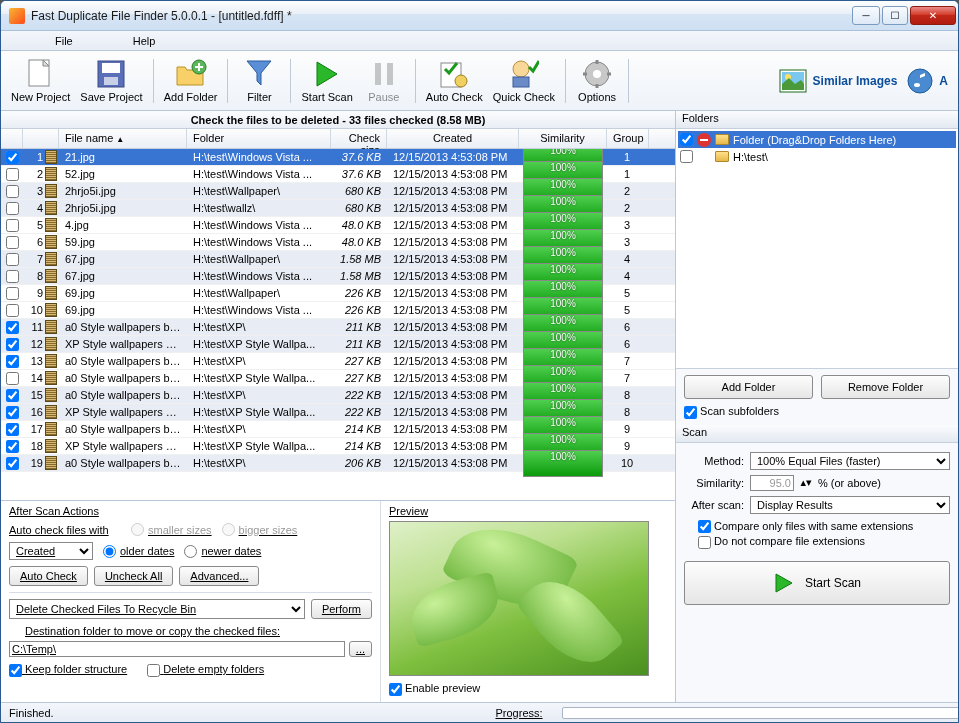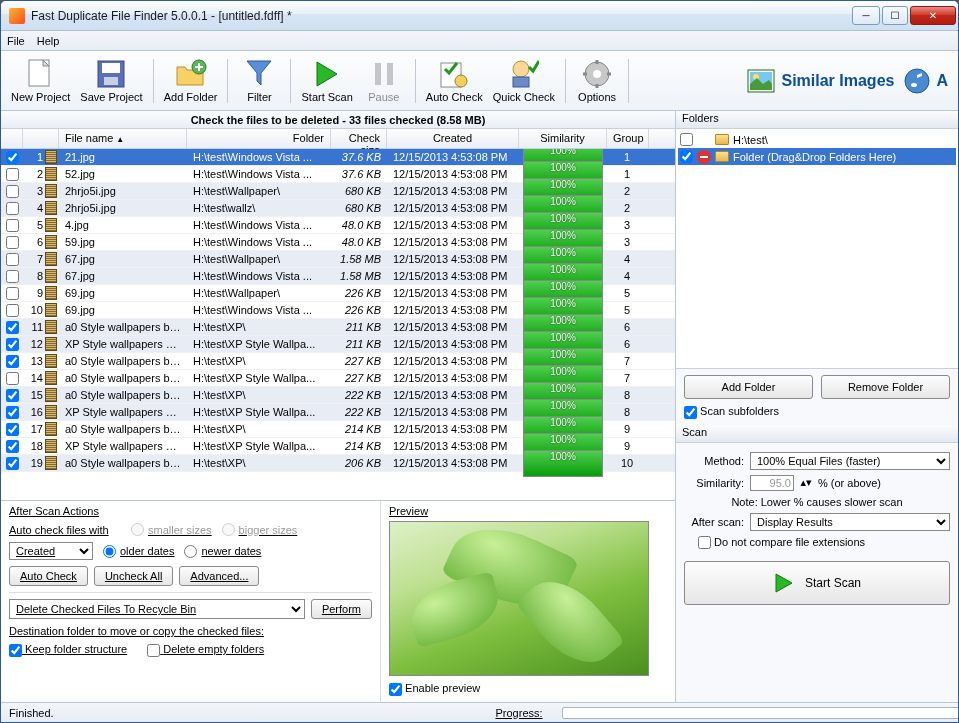--- a/index.html
+++ b/index.html
@@ -7,36 +7,36 @@
 .window { width: 959px; height: 723px; background: #fff; border: 1px solid #2a5a8f; border-radius: 6px 6px 0 0; overflow: hidden; display: flex; flex-direction: column; }
 .titlebar { height: 30px; background: linear-gradient(to bottom, #fefefe 0%, #e8eff7 45%, #d7e5f5 46%, #cfe0f3 100%); display: flex; align-items: center; padding: 0 2px 0 8px; border-bottom: 1px solid #a8c0da; }
 .titlebar-icon { width: 16px; height: 16px; background: linear-gradient(135deg,#f7b733,#fc4a1a); border-radius: 2px; margin-right: 6px; }
 .titlebar-text { flex: 1; font-size: 12px; color: #1a1a1a; }
 .win-btns { display: flex; gap: 2px; }
 .win-btn { width: 30px; height: 19px; border: 1px solid #7a9bbd; border-radius: 3px; background: linear-gradient(to bottom,#f8fbff,#dde9f6); display: flex; align-items: center; justify-content: center; font-size: 10px; cursor: pointer; }
 .win-btn.min { width: 28px; }
 .win-btn.max { width: 26px; }
 .win-btn.close { width: 46px; background: linear-gradient(to bottom,#e98a8a,#d43e2a 45%,#c2281a 46%,#b11c0e); color: #fff; border-color: #8a1c10; }
 .menubar { height: 20px; background: linear-gradient(to bottom,#f3f6fb,#e7edf5); border-bottom: 1px solid #b8c8da; display: flex; align-items: center; padding: 0 6px; gap: 12px; }
-.menubar span { cursor: pointer; }
+.menubar span { cursor: pointer; margin-left: 48px; }
 .toolbar { height: 60px; background: linear-gradient(to bottom,#fdfdfd,#eef3f9); border-bottom: 1px solid #b8c8da; display: flex; align-items: center; padding: 2px 6px; gap: 2px; }
 .tbtn { display: flex; flex-direction: column; align-items: center; justify-content: center; padding: 2px 4px; min-width: 50px; height: 54px; cursor: pointer; border-radius: 3px; }
 .tbtn-ic { width: 32px; height: 32px; display: flex; align-items: center; justify-content: center; }
 .tbtn-lbl { font-size: 11px; margin-top: 1px; white-space: nowrap; }
 .tsep { width: 1px; height: 44px; background: #c0c9d6; margin: 0 4px; }
-.tlink { display: flex; align-items: center; gap: 6px; color: #0b4d9c; font-weight: bold; font-size: 16px; cursor: pointer; padding: 4px; }
+.tlink { display: flex; align-items: center; gap: 6px; color: #0b4d9c; font-weight: bold; font-size: 12px; cursor: pointer; padding: 4px; }
 .content { flex: 1; display: flex; overflow: hidden; }
 .left { flex: 1; display: flex; flex-direction: column; border-right: 1px solid #b8c8da; overflow: hidden; }
 .list-hdr { height: 18px; background: linear-gradient(to bottom,#fbfcfe,#e9eef5); text-align: center; font-weight: bold; border-bottom: 1px solid #c6d0dc; line-height: 18px; }
 .cols { height: 20px; display: flex; background: linear-gradient(to bottom,#fdfdfd,#eaeff6); border-bottom: 1px solid #c6d0dc; }
 .col { border-right: 1px solid #d0d8e2; padding: 3px 6px; font-size: 11px; text-align: center; }
 .col.chk { width: 22px; }
 .col.num { width: 36px; text-align: right; }
 .col.name { width: 128px; text-align: left; }
-.col.folder { width: 144px; text-align: right; }
+.col.folder { width: 144px; text-align: left; }
 .col.size { width: 56px; text-align: right; }
 .col.created { width: 132px; }
 .col.sim { width: 88px; }
 .col.group { width: 42px; }
 .col.scroll { width: 17px; border-right: none; }
 .grid { flex: 1; overflow-y: scroll; overflow-x: hidden; min-height: 0; }
 .row { display: flex; height: 17px; align-items: center; border-bottom: 1px solid #f0f0f0; }
 .row.sel { background: #3874d1; color: #fff; }
 .row.g1 { background: #e8ecf4; }
 .cell { padding: 0 6px; overflow: hidden; white-space: nowrap; text-overflow: ellipsis; font-size: 11px; }
@@ -610,21 +610,25 @@
           <div class="btn-row">
             <button class="btn">Auto Check</button>
             <button class="btn">Uncheck All</button>
             <button class="btn">Advanced...</button>
           </div>
           <hr style="border:none;border-top:1px solid #d6dde6;margin:4px 0">
           <div class="btn-row">
             <select style="flex:1"><option>Delete Checked Files To Recycle Bin</option></select>
             <button class="btn">Perform</button>
           </div>
-          <div style="margin:4px 0">Destination folder to move or copy the checked files:</div>
+          <div style="margin:4px 16px">Destination folder to move or copy the checked files:</div>
+          <div style="display:flex;gap:4px">
+            <input type="text" style="flex: 1 1 0%;" value="C:\Temp\">
+            <button class="btn" style="padding:1px 6px">...</button>
+          </div>
           <div style="display:flex;gap:20px;margin-top:6px">
             <label><input type="checkbox" checked="" style=""> <span>Keep folder structure</span></label>
             <label><input type="checkbox" style=""> <span>Delete empty folders</span></label>
           </div>
         </div>
 
         <div class="panel preview">
           <div class="ptitle">Preview</div>
           <div class="preview-img">
             <div class="leaf" style="width:120px;height:70px;top:10px;left:60px"></div>
@@ -632,57 +636,57 @@
             <div class="leaf" style="width:100px;height:60px;top:70px;left:130px;transform:rotate(50deg)"></div>
           </div>
           <label style="display:inline-block;margin-top:6px"><input type="checkbox" checked="" style=""> <span>Enable preview</span></label>
         </div>
       </div>
     </div>
 
     <div class="right">
       <div class="rhdr">Folders</div>
       <div class="folders-list">
+        <div class="folder-row sel">
+          <input type="checkbox" checked="" style="">
+          <div class="no-icon"></div>
+          <div class="fld-icon"></div>
+          <span>Folder (Drag&amp;Drop Folders Here)</span>
+        </div>
         <div class="folder-row">
           <input type="checkbox" style="">
           <span style="width:14px"></span>
           <div class="fld-icon"></div>
           <span>H:\test\</span>
         </div>
-        <div class="folder-row sel">
-          <input type="checkbox" checked="" style="">
-          <div class="no-icon"></div>
-          <div class="fld-icon"></div>
-          <span>Folder (Drag&amp;Drop Folders Here)</span>
-        </div>
       </div>
       <div class="folder-btns">
         <button class="btn">Add Folder</button>
         <button class="btn">Remove Folder</button>
       </div>
       <div style="padding:0 8px 6px 8px">
         <label><input type="checkbox" checked="" style=""> <span>Scan subfolders</span></label>
       </div>
       <div class="rhdr">Scan</div>
       <div class="scan-sect">
         <div class="scan-row">
             <label>Method:</label>
             <select><option>100% Equal Files (faster)</option></select>
           </div>
         <div class="scan-row">
             <label>Similarity:</label>
             <input type="text" disabled="" style="width: 44px; color: rgb(153, 153, 153); text-align: right;" value="95.0">
             <span style="width:12px;text-align:center">▴▾</span>
             <span>%  (or above)</span>
           </div>
-        <div style="text-align:center;margin:4px 0">Note: Lower % causes slower scan</div>
         <div class="scan-row">
             <label>After scan:</label>
             <select><option>Display Results</option></select>
           </div>
+        <div style="margin:6px 0 2px 14px"><label><input type="checkbox" checked="" style=""> <span>Compare only files with same extensions</span></label></div>
         <div style="margin:2px 0 2px 14px"><label><input type="checkbox" style=""> <span>Do not compare file extensions</span></label></div>
       </div>
       <div class="big-btn">
         <svg width="22" height="22" viewBox="0 0 22 22">
             <path d="M3 2 L19 11 L3 20 Z" fill="#2ab82a" stroke="#0a7a0a"></path>
           </svg>
         <span>Start Scan</span>
       </div>
     </div>
   </div>

